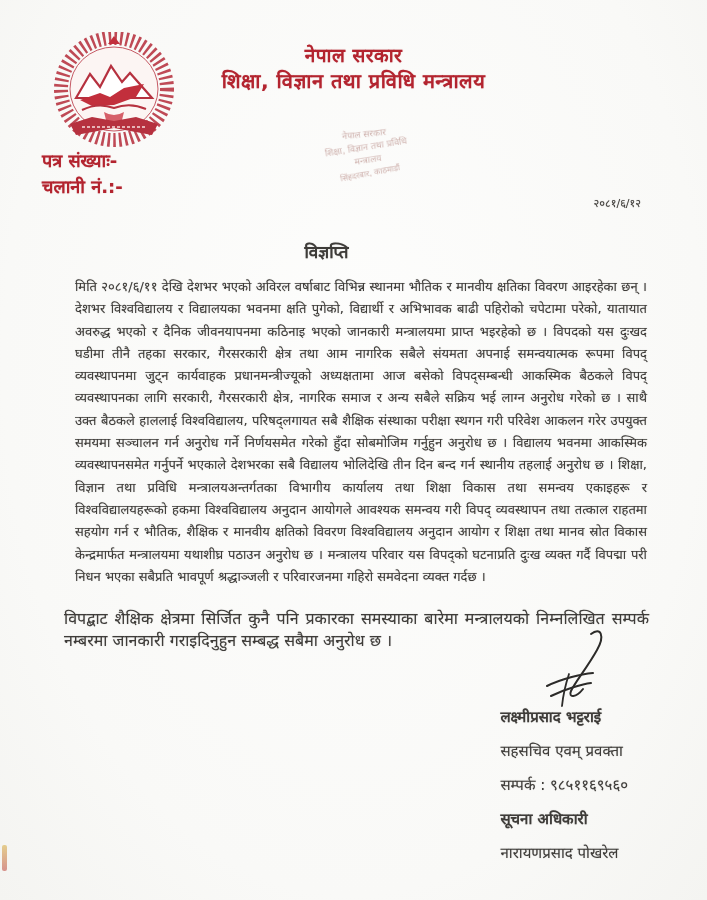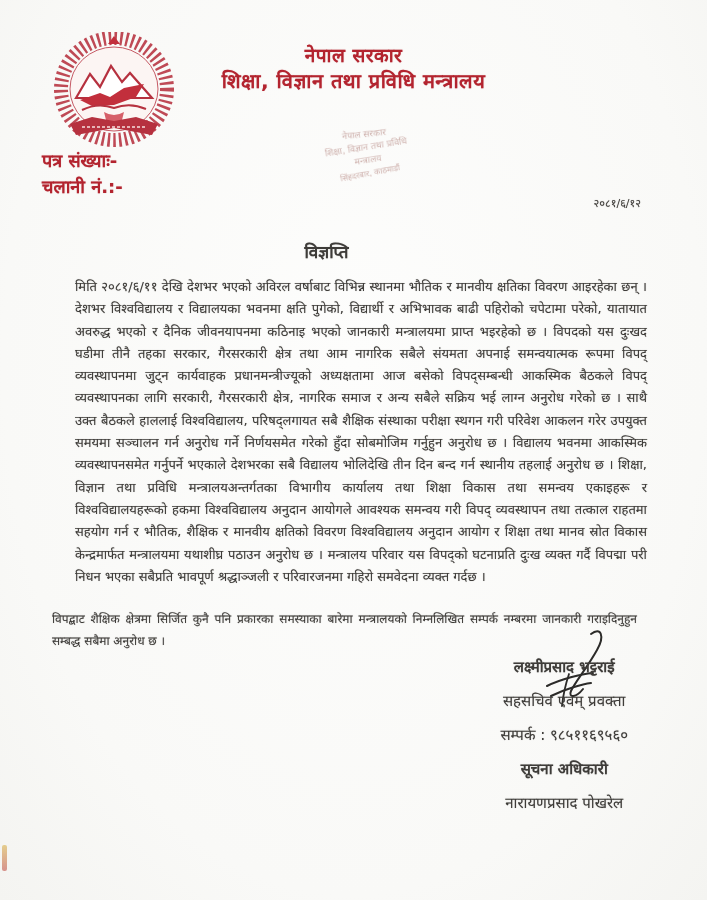--- a/index.html
+++ b/index.html
@@ -33,26 +33,26 @@
   .stamp .arc-bot{transform:rotate(-2deg);font-size:8px;}
   .refs{position:absolute;left:42px;top:148px;font-size:18px;font-weight:bold;line-height:26px;}
   .addr{position:absolute;right:50px;top:127px;text-align:right;font-size:14px;font-weight:bold;line-height:25px;}
   .date-line{position:absolute;right:66px;top:195px;font-size:11px;}
 
   
   .doc-title{position:absolute;top:240px;left:0;width:653px;text-align:center;
     font-size:17px;font-weight:bold;}
   .para1{position:absolute;left:75px;top:276px;width:572px;
     font-size:13px;line-height:22.3px;text-align:justify;}
-  .para2{position:absolute;left:52px;top:608px;width:585px;
-    font-size:12px;line-height:22.3px;text-align:justify;}
+  .para2{position:absolute;left:64px;top:608px;width:585px;
+    font-size:16px;line-height:22.3px;text-align:justify;}
 
   
   .signature{position:absolute;left:527px;top:628px;width:92px;height:80px;}
-  .sig-block{position:absolute;right:79px;top:656px;text-align:center;font-size:15px;}
+  .sig-block{position:absolute;right:79px;top:706px;text-align:left;font-size:15px;}
   .sig-block div{margin-bottom:14px;white-space:nowrap;}
   .sig-name{font-weight:bold;}
   .sig-bold{font-weight:bold;}
 
   .speck{position:absolute;left:2px;top:845px;width:5px;height:26px;
     background:linear-gradient(#d9b34a,#c2524a);opacity:.6;border-radius:2px;}
 </style>
 </head>
 <body>
 

